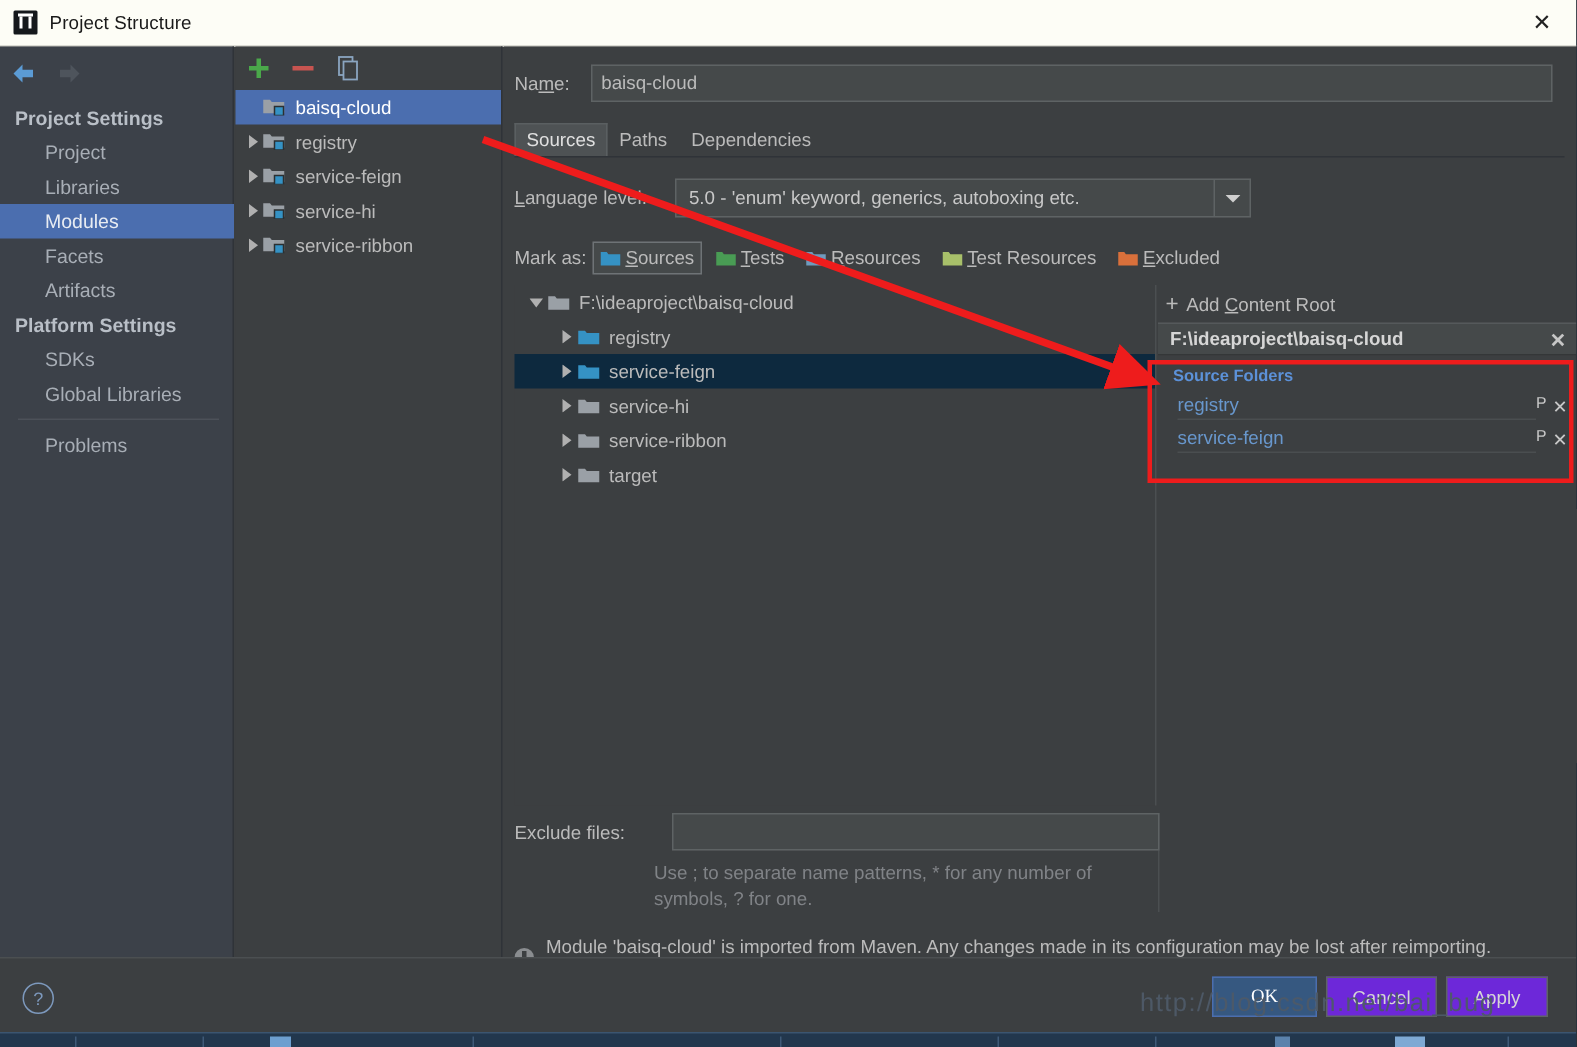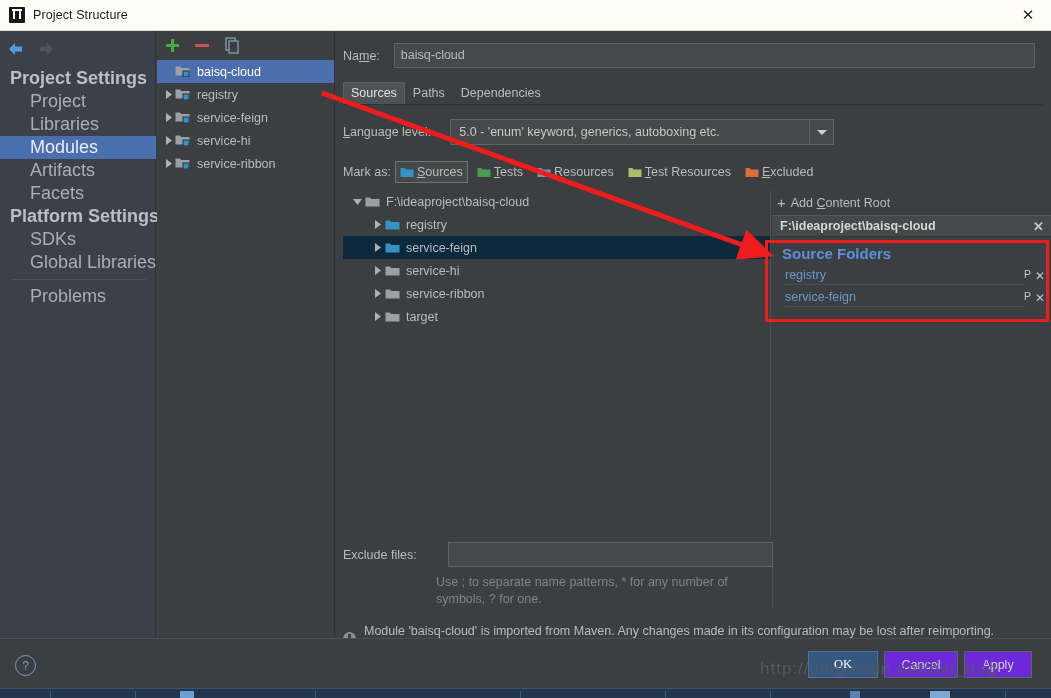--- a/index.html
+++ b/index.html
@@ -60,21 +60,21 @@
   .side-nav {
     position: absolute; left: 0; top: 4px; width: 156px; height: 28px;
     display: flex; align-items: center; padding-left: 6px; gap: 10px;
   }
   .nav-arrow { width: 20px; height: 20px; position: relative; }
   .nav-arrow svg { display:block; }
 
   .side-list { position: absolute; left: 0; top: 36px; width: 156px; }
   .side-item {
     height: 23px; line-height: 23px;
-    font-size: 18px; color: #a8aeb6;
+    font-size: 13px; color: #a8aeb6;
     padding-left: 30px; white-space: nowrap;
   }
   .side-item.group {
     font-weight: bold; color: #b9bfc7; padding-left: 10px;
   }
   .side-item.selected {
     background: #4b6eaf; color: #e8ecf2;
   }
   .side-sep {
     margin: 5px 10px 5px 12px; height: 1px; background: #4c5159;
@@ -216,21 +216,21 @@
   .root-hdr {
     height: 22px; background: #45494a;
     display: flex; align-items: center; justify-content: space-between;
     padding: 0 7px 0 8px;
     font-size: 12.5px; color: #d6d6d6; font-weight: bold;
     border-top: 1px solid #55595b; border-bottom: 1px solid #343738;
   }
   .root-x { color: #c6c6c6; font-size: 13px; }
   .sf-block { padding: 8px 0 0 0; }
   .sf-title {
-    font-size: 15px; font-weight: bold; color: #5c91d8;
+    font-size: 11px; font-weight: bold; color: #5c91d8;
     padding-left: 10px; margin-bottom: 3px;
   }
   .sf-row {
     height: 22px; display: flex; align-items: center;
     padding-left: 13px; padding-right: 6px;
     font-size: 12.5px; color: #6897cd;
   }
   .sf-name { flex: 1; border-bottom: 1px solid #4a4e50; padding-bottom: 2px;}
   .sf-icons { display: flex; align-items: center; gap: 4px; color: #c8c8c8; }
   .sf-p { font-size: 10.5px; position: relative; top: -2px; }
@@ -345,22 +345,22 @@
         <svg width="20" height="20" viewBox="0 0 20 20">
           <path d="M11 4 L17 10 L11 16 L11 12.5 L4 12.5 L4 7.5 L11 7.5 Z" fill="#4e545c"></path>
         </svg>
       </div>
     </div>
     <div class="side-list" id="side-list">
         <div class="side-item group">Project Settings</div>
         <div class="side-item">Project</div>
         <div class="side-item">Libraries</div>
         <div class="side-item selected">Modules</div>
+        <div class="side-item">Facets</div>
         <div class="side-item">Artifacts</div>
-        <div class="side-item">Facets</div>
         <div class="side-item group">Platform Settings</div>
         <div class="side-item">SDKs</div>
         <div class="side-item">Global Libraries</div>
         <div class="side-sep"></div>
         <div class="side-item">Problems</div>
       </div>
   </div>
 
   <div class="modpanel">
     <div class="mod-toolbar">

